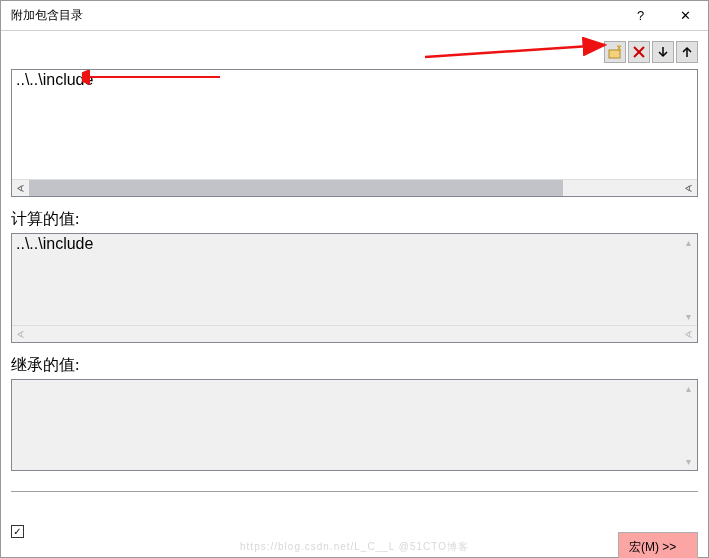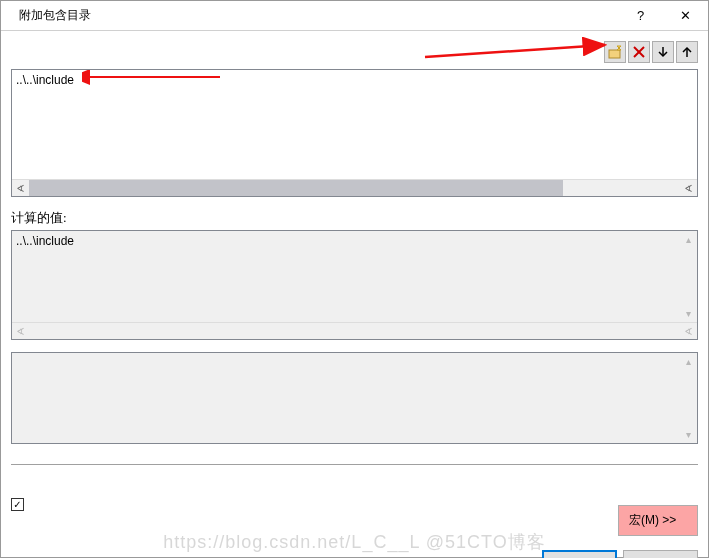--- a/index.html
+++ b/index.html
@@ -1,47 +1,47 @@
 <!DOCTYPE html>
 <html><head>
   <meta charset="utf-8">
   <style>
     * { box-sizing: border-box; margin: 0; padding: 0; }
     body { font-family: "Microsoft YaHei", "Segoe UI", Tahoma, sans-serif; font-size: 12px; background: #fff; color: #000; }
     .dialog { width: 709px; height: 558px; border: 1px solid #999; display: flex; flex-direction: column; position: relative; }
-    .titlebar { height: 30px; display: flex; align-items: center; padding-left: 18px; background: #fff; border-bottom: 1px solid #d0d0d0; }
+    .titlebar { height: 30px; display: flex; align-items: center; padding-left: 10px; background: #fff; border-bottom: 1px solid #d0d0d0; }
     .titlebar-title { flex: 1; font-size: 12px; }
     .titlebar-btn { width: 45px; height: 30px; display: flex; align-items: center; justify-content: center; font-size: 13px; cursor: default; }
     .content { flex: 1; padding: 10px 10px 6px 10px; display: flex; flex-direction: column; }
     .toolbar-row { display: flex; justify-content: flex-end; gap: 2px; margin-bottom: 6px; }
     .tool-btn { width: 22px; height: 22px; border: 1px solid #adadad; background: #e1e1e1; display: flex; align-items: center; justify-content: center; font-size: 12px; cursor: default; }
     .tool-btn svg { display: block; }
     .listbox { border: 1px solid #828790; height: 128px; display: flex; flex-direction: column; overflow: hidden; margin-bottom: 12px; }
     .listbox-inner { flex: 1; padding: 2px 4px; overflow: hidden; position: relative; }
-    .list-item { font-size: 12px; line-height: 16px; }
+    .list-item { font-size: 16px; line-height: 16px; }
     .hscroll { height: 17px; background: #f0f0f0; border-top: 1px solid #ddd; display: flex; align-items: center; }
     .hscroll-btn { width: 17px; height: 17px; display: flex; align-items: center; justify-content: center; color: #606060; font-size: 10px; }
     .hscroll-track { flex: 1; height: 100%; background: #f0f0f0; position: relative; }
     .hscroll-thumb { position: absolute; left: 0; top: 0; height: 100%; background: #c2c3c9; }
-    .section-label { font-size: 13px; margin-bottom: 3px; font-family: Liberation Serif, serif; }
+    .section-label { font-size: 16px; margin-bottom: 3px; font-family: Liberation Serif, serif; }
     .readonly-box { border: 1px solid #828790; background: #f0f0f0; display: flex; flex-direction: column; overflow: hidden; }
     .readonly-box .ro-inner { flex: 1; padding: 2px 4px; }
     .readonly-box .vscroll { width: 17px; background: #f0f0f0; display: flex; flex-direction: column; }
     .vscroll-btn { height: 17px; display: flex; align-items: center; justify-content: center; color: #b8b8b8; font-size: 10px; }
     .ro-wrap { display: flex; flex: 1; }
     .separator { border-top: 1px solid #a0a0a0; margin: 10px 0 8px 0; }
     .bottom-row1 { display: flex; align-items: center; }
     .checkbox-wrap { display: flex; align-items: center; gap: 6px; flex: 1; }
     .checkbox { width: 13px; height: 13px; border: 1px solid #333; display: flex; align-items: center; justify-content: center; font-size: 10px; background: #fff; }
     .macro-btn { border: 1px solid #adadad; background: #fca5a5; padding: 6px 10px; min-width: 80px; text-align: left; font-size: 12px; margin-top: 32px; }
     .bottom-row2 { display: flex; justify-content: flex-end; gap: 6px; margin-top: 14px; }
     .dlg-btn { border: 1px solid #adadad; background: #e1e1e1; padding: 6px 0; width: 75px; text-align: center; font-size: 12px; }
     .dlg-btn.primary { border: 2px solid #0078d7; background: #e1e1e1; }
     .arrow-red { position: absolute; pointer-events: none; }
-    .watermark { position: absolute; bottom: 3px; left: 0; right: 0; text-align: center; font-size: 18px; color: rgba(140,140,140,0.35); pointer-events: none; letter-spacing: 1px; }
+    .watermark { position: absolute; bottom: 3px; left: 0; right: 0; text-align: center; font-size: 10px; color: rgba(140,140,140,0.35); pointer-events: none; letter-spacing: 1px; }
     #box-computed { height: 110px; margin-bottom: 12px; }
     #box-inherited { height: 92px; margin-bottom: 10px; }
   </style>
 </head>
 <body>
 
 <div class="dialog">
 
   <div class="titlebar">
     <span class="titlebar-title">附加包含目录</span>
@@ -115,20 +115,21 @@
           <div class="vscroll-btn">▾</div>
         </div>
       </div>
       <div class="hscroll">
         <div class="hscroll-btn" style="color:#b8b8b8">∢</div>
         <div class="hscroll-track"></div>
         <div class="hscroll-btn" style="color:#b8b8b8">∢</div>
       </div>
     </div>
 
+    <div class="section-label">继承的值:</div>
     <div class="readonly-box" id="box-inherited">
       <div class="ro-wrap">
         <div class="ro-inner"></div>
         <div class="vscroll">
           <div class="vscroll-btn">▴</div>
           <div style="flex:1"></div>
           <div class="vscroll-btn">▾</div>
         </div>
       </div>
     </div>

